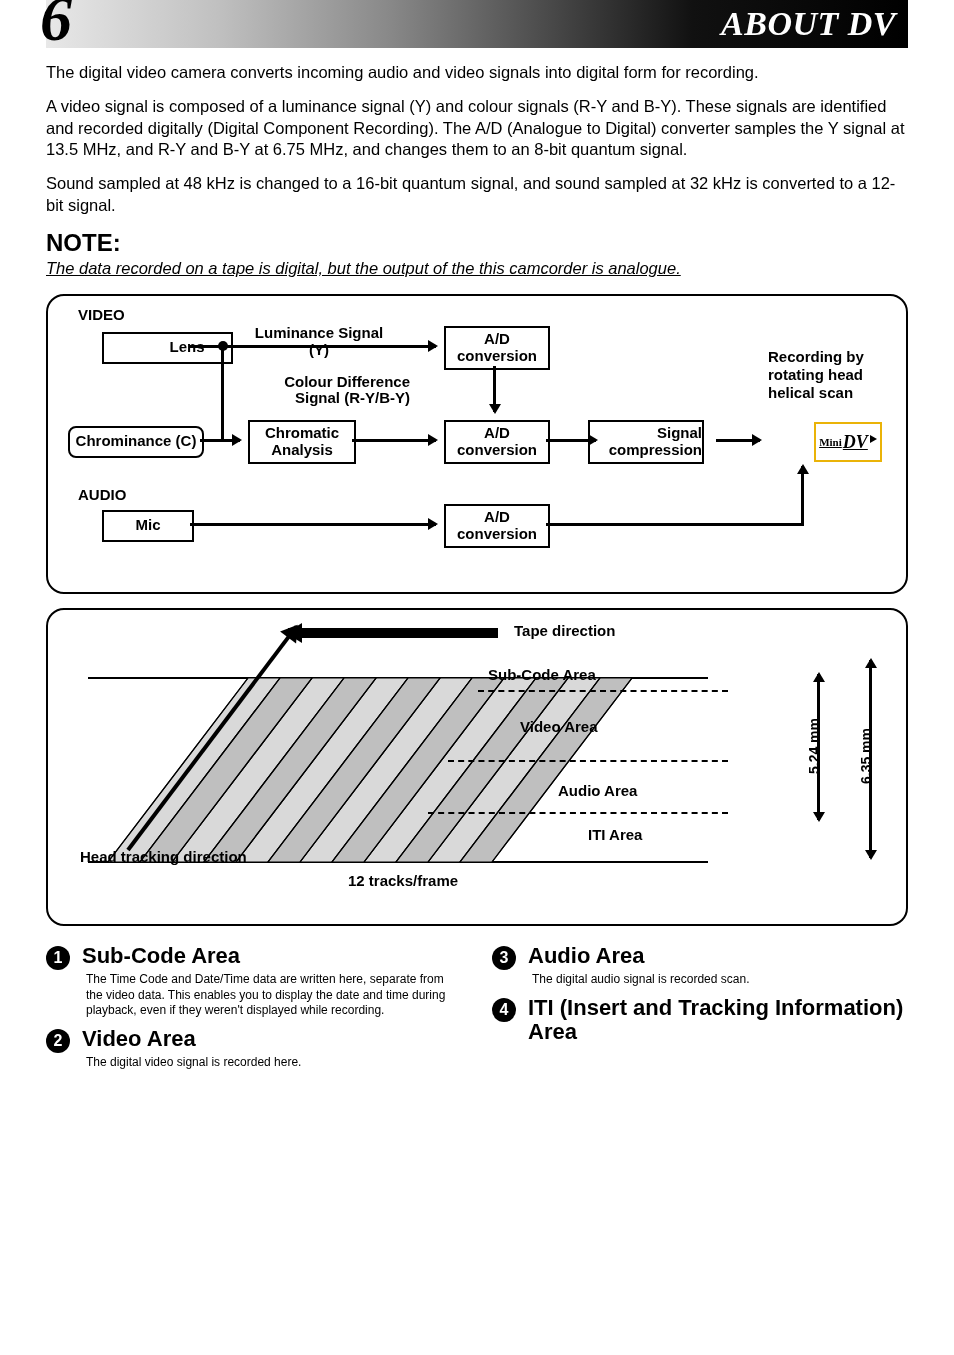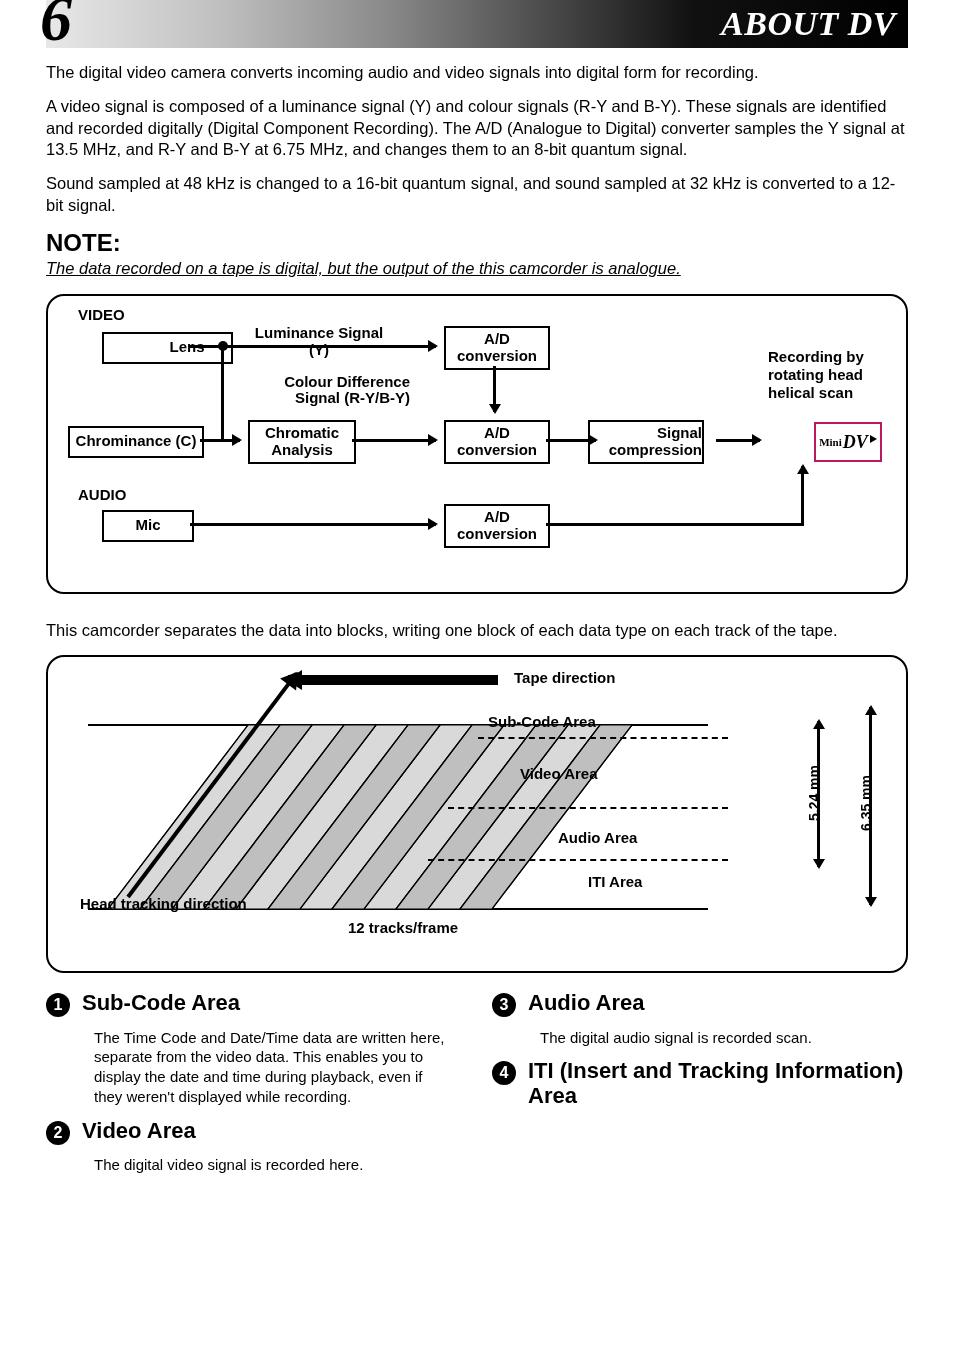--- a/index.html
+++ b/index.html
@@ -111,23 +111,23 @@
   .v-arrow.up::after {
     bottom: auto;
     top: -2px;
     border-top: none;
     border-bottom: 10px solid #000;
   }
   .junction {
     position:absolute; width:10px; height:10px; background:#000; border-radius:50%;
   }
   .minidv-box {
-    position:absolute; border:2px solid #be185d; width:64px; height:36px;
+    position:absolute; border:2px solid #eab308; width:64px; height:36px;
     display:flex; align-items:center; justify-content:center;
-    font-family: Georgia, serif; font-weight:bold; font-size:11px;
+    font-family: Georgia, serif; font-weight:bold; font-size:11px;text-decoration:underline;
   }
   .minidv-box .dv { font-size:18px; font-style:italic; margin-left:1px; position:relative; top:1px;}
   .minidv-tri { width:0; height:0; border-left:7px solid #000; border-top:4px solid transparent; border-bottom:4px solid transparent; display:inline-block; margin-left:2px; position:relative; top:-3px;}
 
   
   .diagram2 {
     border: 2.5px solid #000;
     border-radius: 18px;
     padding: 18px 24px 18px 24px;
     position: relative;
@@ -178,21 +178,21 @@
   .circ-num {
     position:absolute; left:0; top:2px;
     width:24px; height:24px; border-radius:50%; background:#000; color:#fff;
     font-weight:bold; font-size:16px; display:flex; align-items:center; justify-content:center;
     font-family: Arial, sans-serif;
   }
   .item-title {
     font-family: "Arial Black", Arial, sans-serif;
     font-weight:900; font-size:22px; line-height:1.1; margin:0 0 4px 0;
   }
-  .item-body { font-size:15px; line-height:1.32; margin:12px; }
+  .item-body { font-size:12px; line-height:1.32; margin:4px; }
 
   
   .tape-svg { position:absolute; left:40px; top:56px; }
 </style>
 </head>
 <body>
 
 <div class="page">
 
   <div class="header-bar">
@@ -216,21 +216,21 @@
     <div class="d-label" style="left:196px; top:28px; width:150px;">Luminance Signal (Y)</div>
     <div class="d-box" style="left:396px; top:30px; width:102px; height:40px;">A/D conversion</div>
 
     <div class="h-arrow" style="left:142px; top:49px; width:246px; height:3px;"></div>
     <div class="junction" style="left:170px; top:45px;"></div>
 
     <div style="position:absolute; left:173px; top:50px; width:3px; height:96px; background:#000;"></div>
 
     <div class="d-label" style="left:194px; top:78px; width:140px; text-align:right; line-height:1.1;margin-left:28px;">Colour Difference Signal (R-Y/B-Y)</div>
 
-    <div class="d-box" style="left:20px; top:130px; width:132px; height:28px;">Chrominance (C)</div>
+    <div class="d-box" style="left:20px; top:130px; width:132px; height:28px;border-radius:8px;">Chrominance (C)</div>
     <div class="d-box" style="left:200px; top:124px; width:104px; height:40px;">Chromatic Analysis</div>
     <div class="d-box" style="left:396px; top:124px; width:102px; height:40px;">A/D conversion</div>
     <div class="d-box" style="left:540px; top:124px; width:112px; height:40px;text-align:right;">Signal compression</div>
 
     <div class="h-arrow" style="left:152px; top:143px; width:40px; height:3px;"></div>
     <div class="h-arrow" style="left:304px; top:143px; width:84px; height:3px;"></div>
     <div class="h-arrow" style="left:498px; top:143px; width:50px; height:3px;"></div>
     <div class="h-arrow" style="left:668px; top:143px; width:44px; height:3px;"></div>
 
     <div style="position:absolute; left:445px; top:70px; width:3px; height:42px; background:#000;"></div>
@@ -244,21 +244,20 @@
     </div>
 
     <div class="d-box" style="left:54px; top:214px; width:88px; height:28px;">Mic</div>
     <div class="d-box" style="left:396px; top:208px; width:102px; height:40px;">A/D conversion</div>
     <div class="h-arrow" style="left:142px; top:227px; width:246px; height:3px;"></div>
 
     <div style="position:absolute; left:498px; top:227px; width:258px; height:3px; background:#000;"></div>
     <div class="v-arrow up" style="left:753px; top:170px; width:3px; height:60px;"></div>
   </div>
 
-  <p class="body-text" style="margin-top:26px;">This camcorder separates the data into blocks, writing one block of each data type on each track of the tape.</p>
 
   <div class="diagram2">
 
     <div class="tape-dir-arrow" style="left:240px; top:18px; width:210px;"></div>
     <div class="d-label" style="left:466px; top:12px;">Tape direction</div>
 
     <svg class="tape-svg" width="620" height="210">
 
       <line x1="0" y1="12" x2="620" y2="12" stroke="#000" stroke-width="2"></line>
       <line x1="0" y1="196" x2="620" y2="196" stroke="#000" stroke-width="2"></line>

